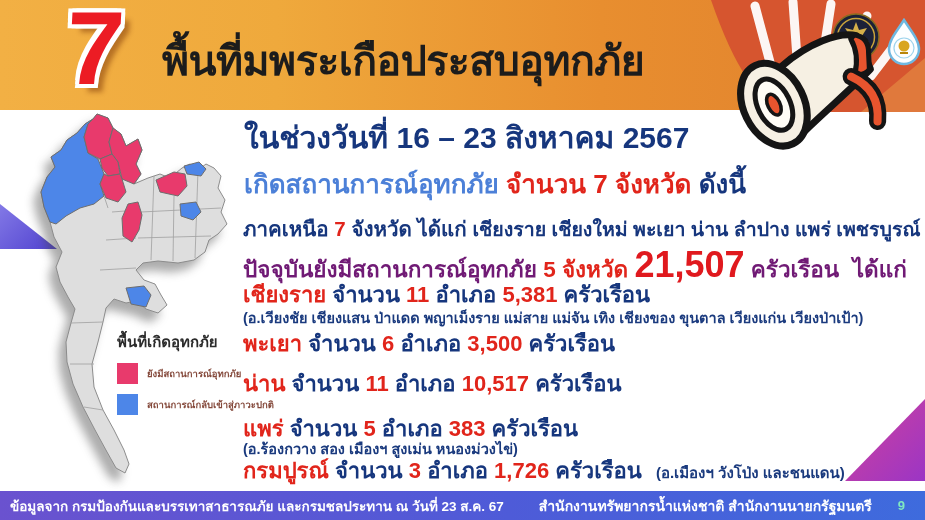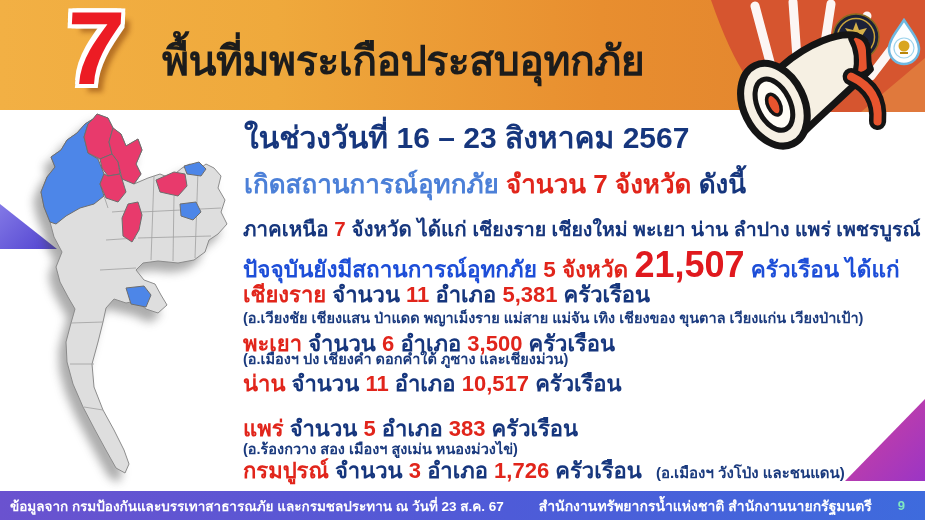--- a/index.html
+++ b/index.html
@@ -38,21 +38,21 @@
 
   
   .line { position:absolute; white-space:nowrap; line-height:1.22; }
   .l-date { left:244px; top:120px; font-size:30px; font-weight:800; color:#16367D; }
   .l-situation { left:244px; top:169px; font-size:26px; font-weight:800; }
   .l-region { left:243px; top:216px; font-size:20.5px; font-weight:800; color:#16367D; }
   .l-current { left:243px; top:243px; font-size:22.5px; font-weight:800; }
   .blue-lt { color:#4C80D8; }
   .navy { color:#16367D; }
   .red { color:#E1251B; }
-  .crimson { color:#1d4ed8; }
+  .crimson { color:#701a75;font-family:Liberation Mono, monospace; }
   .plist { font-weight:700; font-size:19.5px; }
   .hh-big { font-size:36px; font-weight:800; color:#E0191E; }
   .p-row { font-size:22px; font-weight:800; left:243px; }
   .p-row .pname { color:#E1251B; }
   .p-detail { left:243px; font-size:14.5px; font-weight:600; color:#1A3A7E; }
   .inline-detail { font-size:15px; font-weight:700; color:#1A3A7E; margin-left:8px; }
   .r1{top:282px;} .d1{top:310px;} .r2{top:331px;} .d2{top:351px;} .r3{top:371px;}
   .d3{top:398px;} .r4{top:416px;} .d4{top:441px;} .r5{top:458px;}
 
   
@@ -137,20 +137,31 @@
       <path d="M92,47 L104,42 L110,50 L112,62 L100,64 L94,56 Z" fill="#E83A6C"></path>
       <path d="M96,62 L100,64 L112,62 L114,67 L118,80 L110,90 L98,86 L92,72 Z" fill="#E83A6C"></path>
       <path d="M148,68 L166,60 L177,62 L179,74 L170,84 L152,80 Z" fill="#E83A6C"></path>
       <path d="M176,54 L191,50 L198,57 L193,64 L179,62 Z" fill="#4D86E8"></path>
       <path d="M172,92 L188,90 L193,100 L185,108 L173,104 Z" fill="#4D86E8"></path>
       <path d="M120,92 L130,90 L134,103 L131,118 L124,130 L115,124 L114,106 Z" fill="#E83A6C"></path>
       <path d="M118,176 L136,174 L143,183 L138,195 L123,192 Z" fill="#4D86E8"></path>
     </g>
   </svg>
 
+  <div class="legend">
+    <div class="legend-title">พื้นที่เกิดอุทกภัย</div>
+    <div class="legend-item">
+      <span class="swatch sw-pink"></span>
+      <span class="legend-label">ยังมีสถานการณ์อุทกภัย</span>
+    </div>
+    <div class="legend-item">
+      <span class="swatch sw-blue"></span>
+      <span class="legend-label">สถานการณ์กลับเข้าสู่ภาวะปกติ</span>
+    </div>
+  </div>
 
   <div class="line l-date">ในช่วงวันที่ 16 – 23 สิงหาคม 2567</div>
 
   <div class="line l-situation">
     <span class="blue-lt">เกิดสถานการณ์อุทกภัย</span>
     <span class="red">จำนวน 7 จังหวัด</span>
     <span class="navy">ดังนี้</span>
   </div>
 
   <div class="line l-region">
@@ -178,21 +189,20 @@
   <div class="line p-detail d1">(อ.เวียงชัย เชียงแสน ป่าแดด พญาเม็งราย แม่สาย แม่จัน เทิง เชียงของ ขุนตาล เวียงแก่น เวียงป่าเป้า)</div>
 
   <div class="line p-row r2">
     <span class="pname">พะเยา</span>
     <span class="navy">จำนวน</span>
     <span class="red">6</span>
     <span class="navy">อำเภอ</span>
     <span class="red">3,500</span>
     <span class="navy">ครัวเรือน</span>
   </div>
-  <div class="line p-detail d2">(อ.เมืองฯ ปง เชียงคำ ดอกคำใต้ ภูซาง และเชียงม่วน)</div>
 
   <div class="line p-row r3">
     <span class="pname">น่าน</span>
     <span class="navy">จำนวน</span>
     <span class="red">11</span>
     <span class="navy">อำเภอ</span>
     <span class="red">10,517</span>
     <span class="navy">ครัวเรือน</span>
   </div>
 

